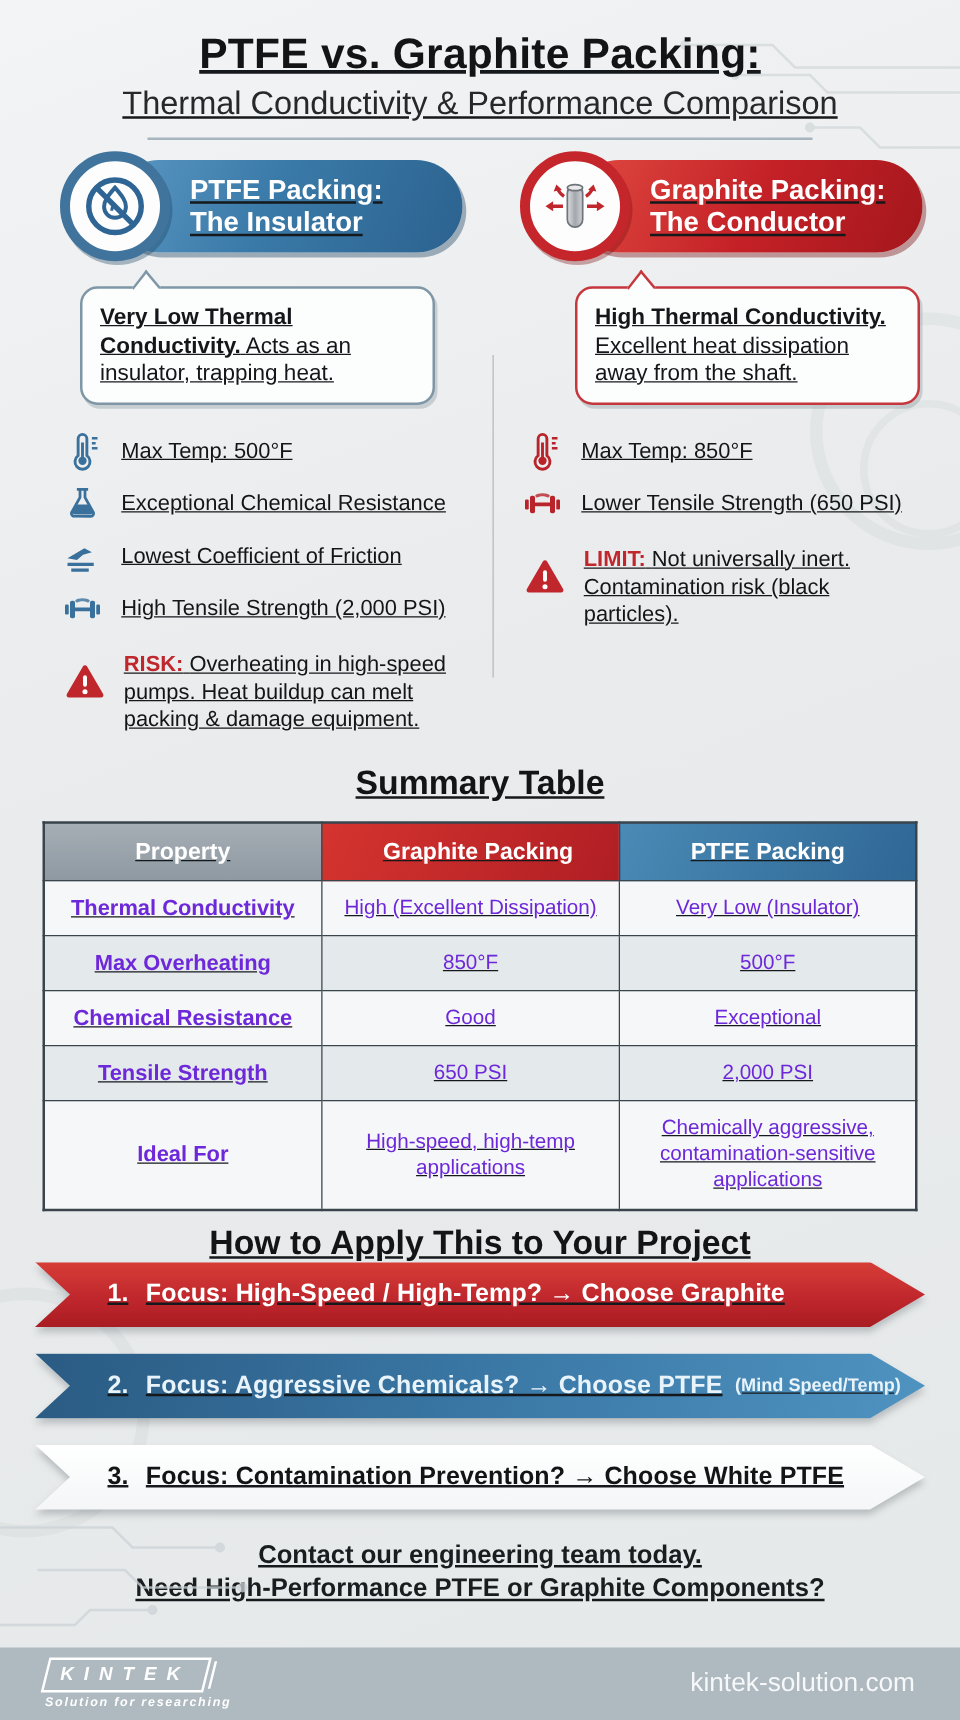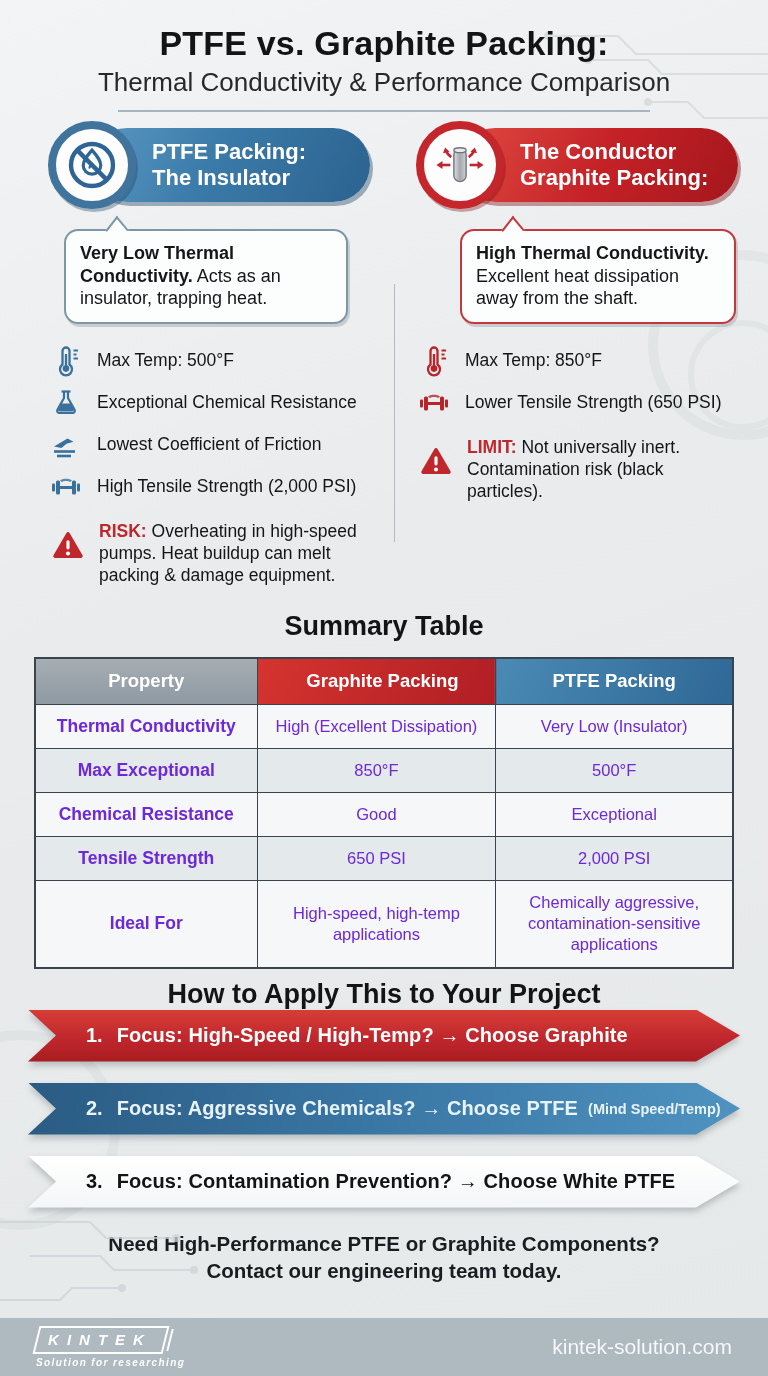--- a/index.html
+++ b/index.html
@@ -1,21 +1,21 @@
 <!DOCTYPE html>
 <html><head>
 <meta charset="utf-8">
 <style>
   * { margin:0; padding:0; box-sizing:border-box; }
   html,body { background:#dfe2e4; }
   body { font-family:"Liberation Sans", sans-serif; }
   .page {
     position:relative; width:768px; height:1376px; margin:0 auto;
     background:linear-gradient(160deg,#f2f4f5 0%,#e9ebec 40%,#e6e9ea 100%);
-    overflow:hidden; color:#16191c;
+    overflow:hidden; color:#16191c;text-decoration:underline;
   }
   
   .deco { position:absolute; pointer-events:none; }
   .deco svg { display:block; }
   .deco-circle { border-radius:50%; border:10px solid rgba(140,150,158,.08); }
   
   .header { text-align:center; padding-top:24px; position:relative; }
   .title { font-size:34px; font-weight:bold; letter-spacing:.2px; color:#121416; }
   .subtitle { font-size:26px; font-weight:normal; color:#26292c; margin-top:4px; }
   .title-divider { width:532px; height:2px; background:#a7b5bf; margin:12px auto 0; }
@@ -246,22 +246,22 @@
               <line x1="43" y1="32" x2="55" y2="32"></line>
                 <path d="M52 27.5 59 32l-7 4.5z" stroke="none"></path>
               <path d="M22 23c-3-2-5-4.5-6.5-8" fill="none"></path>
                 <path d="M12.5 18.5 15 12l5 4.8z" stroke="none"></path>
               <path d="M42 23c3-2 5-4.5 6.5-8" fill="none"></path>
                 <path d="M44 16.8 49 12l2.5 6.5z" stroke="none"></path>
             </g>
           </svg>
         </div>
         <div class="badge-text">
+          <div>Graphite Packing:</div>
           <div>The Conductor</div>
-          <div>Graphite Packing:</div>
         </div>
       </div>
 
       <div class="bubble bubble-red">
         <span class="bubble-tail"></span>
         <b>High Thermal Conductivity.</b>
         <span>Excellent heat dissipation away from the shaft.</span>
       </div>
 
       <ul class="features">
@@ -318,21 +318,21 @@
           <th class="th-ptfe">PTFE Packing</th>
         </tr>
       </thead>
       <tbody>
         <tr class="r-odd">
           <td class="prop">Thermal Conductivity</td>
           <td>High (Excellent Dissipation)</td>
           <td>Very Low (Insulator)</td>
         </tr>
         <tr class="r-even">
-          <td class="prop">Max Exceptional</td>
+          <td class="prop">Max Overheating</td>
           <td>850°F</td>
           <td>500°F</td>
         </tr>
         <tr class="r-odd">
           <td class="prop">Chemical Resistance</td>
           <td>Good</td>
           <td>Exceptional</td>
         </tr>
         <tr class="r-even">
           <td class="prop">Tensile Strength</td>
@@ -370,22 +370,22 @@
     <div class="step-wrap">
       <div class="step-arrow step-white">
         <span class="step-num">3.</span>
         <span class="step-text">Focus: Contamination Prevention? → Choose White PTFE</span>
         <span class="step-suffix"></span>
       </div>
     </div>
   </div>
 
   <div class="cta">
+    <div>Contact our engineering team today.</div>
     <div>Need High-Performance PTFE or Graphite Components?</div>
-    <div>Contact our engineering team today.</div>
   </div>
 
   <div class="footer-bar">
     <div class="logo">
       <div class="logo-box">
         <span class="logo-text">KINTEK</span>
       </div>
       <span class="logo-tagline">Solution for researching</span>
     </div>
     <div class="website">kintek-solution.com</div>

